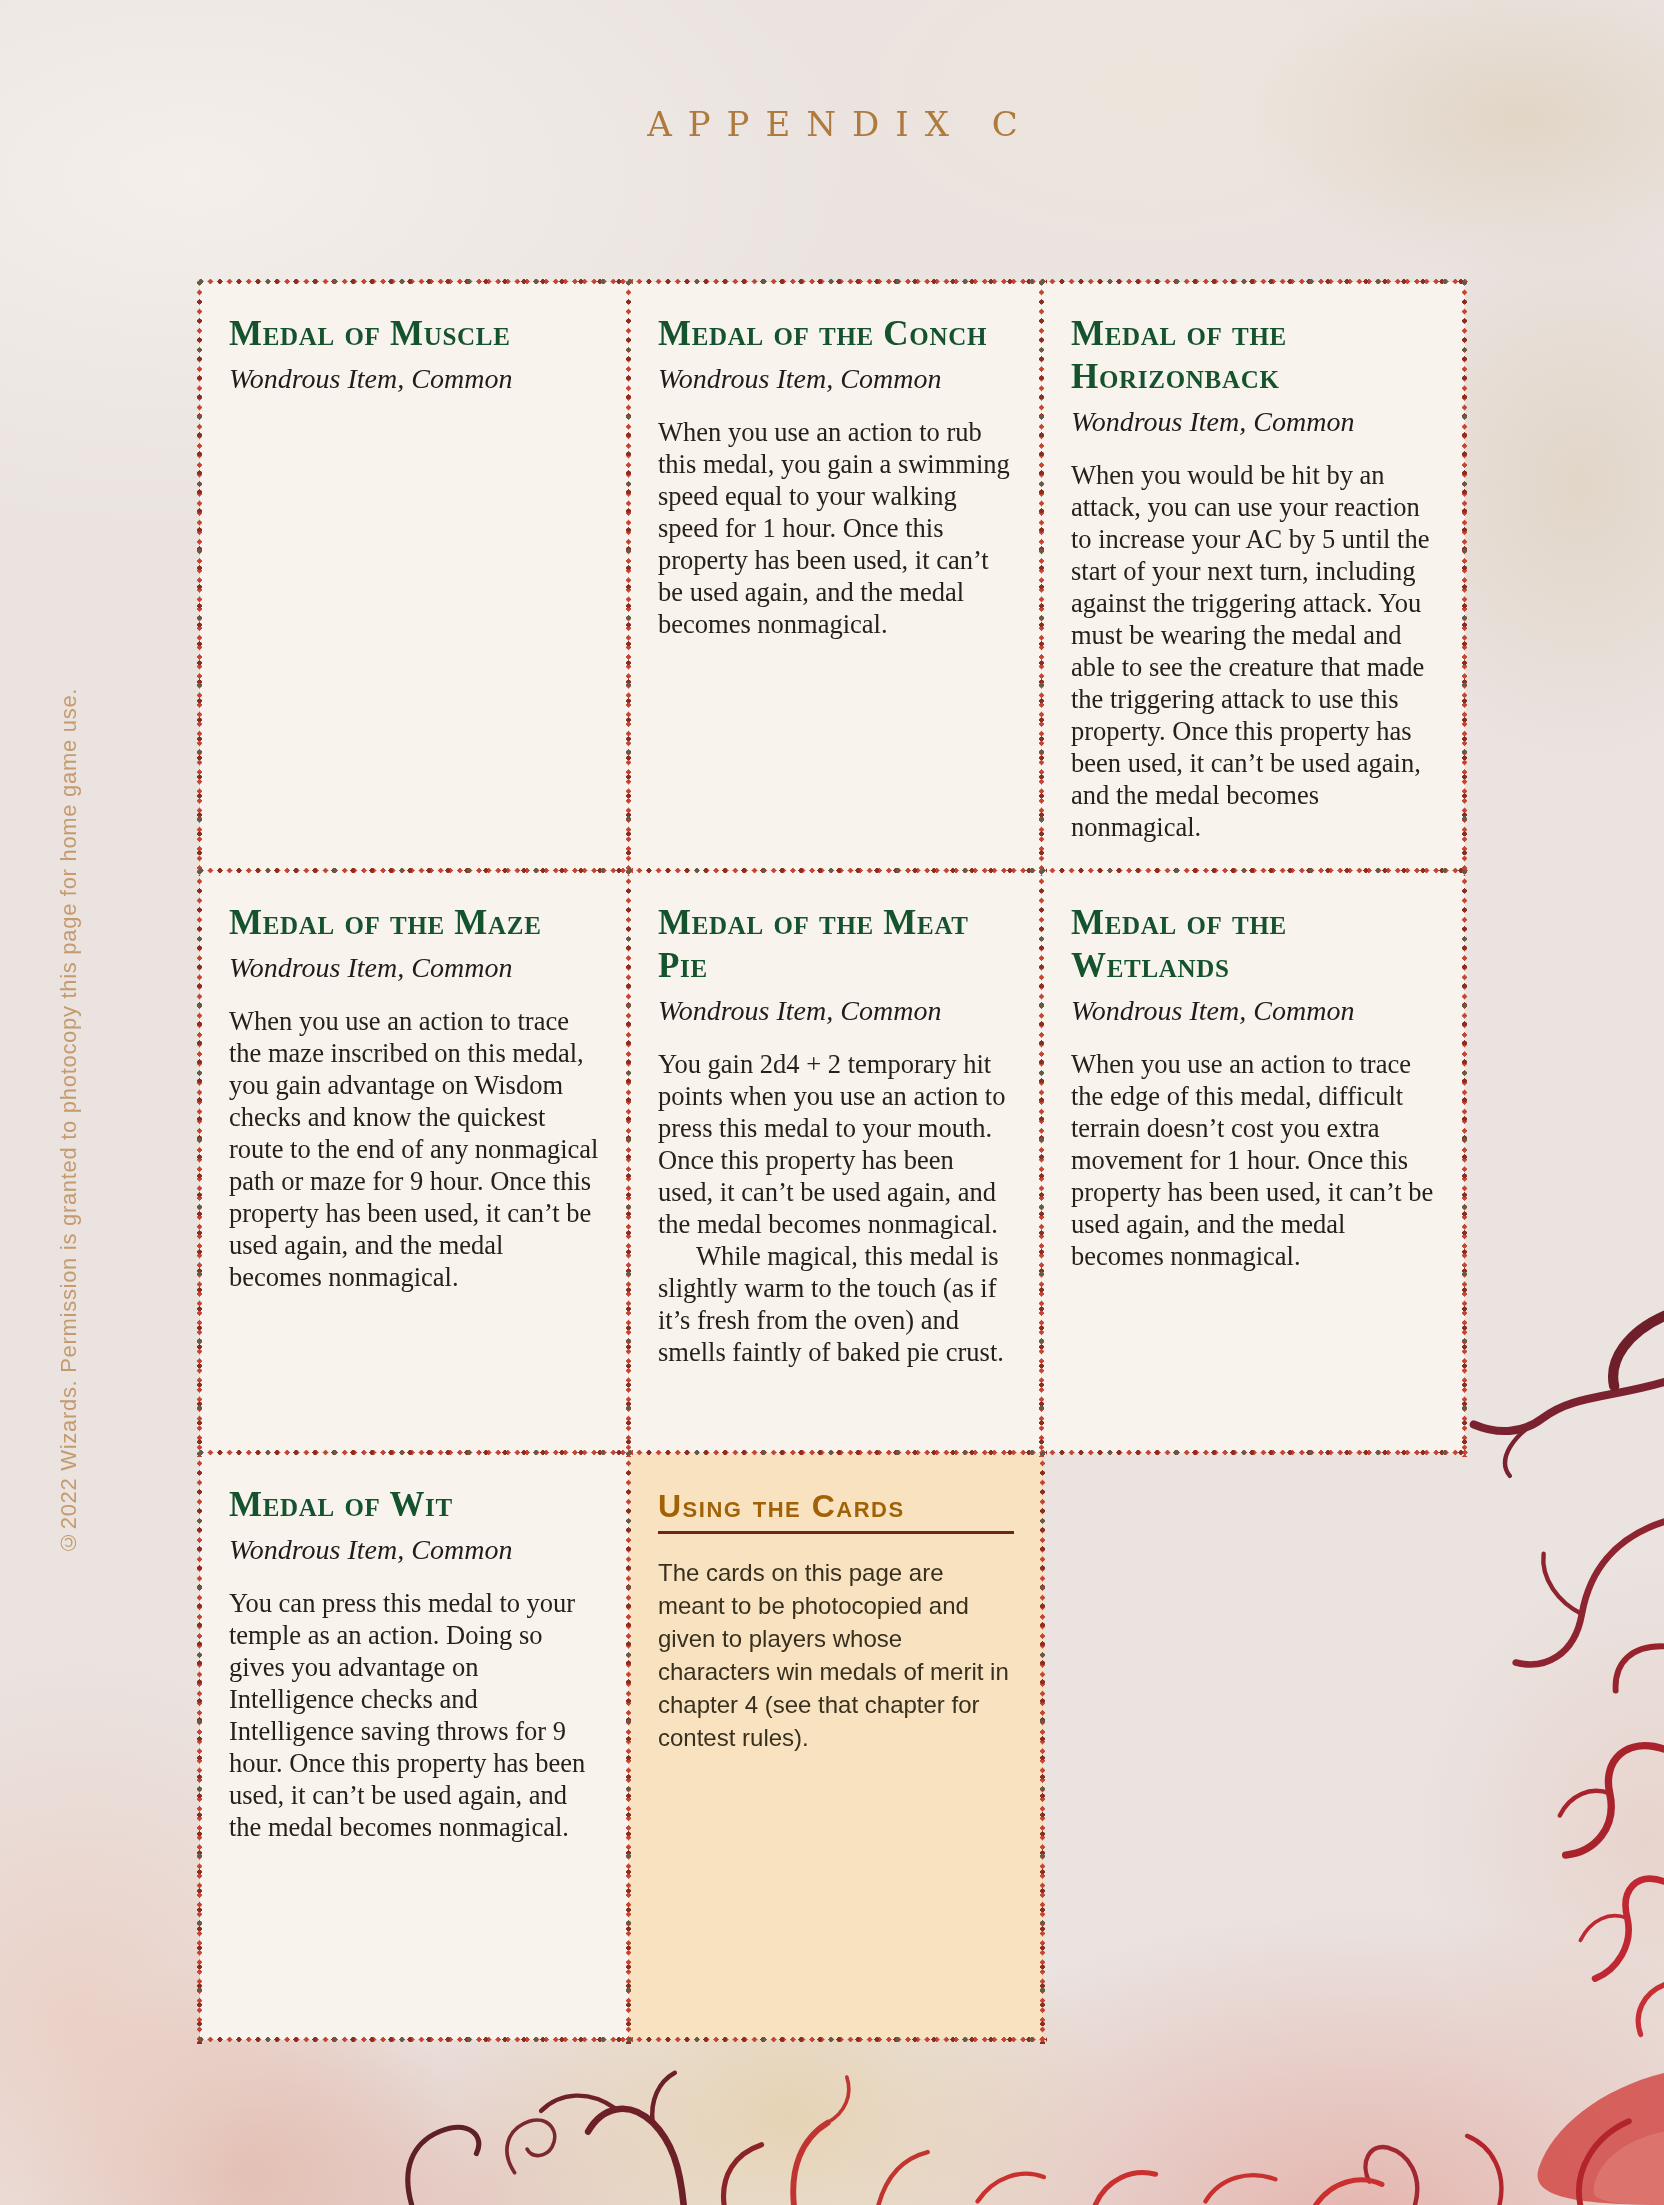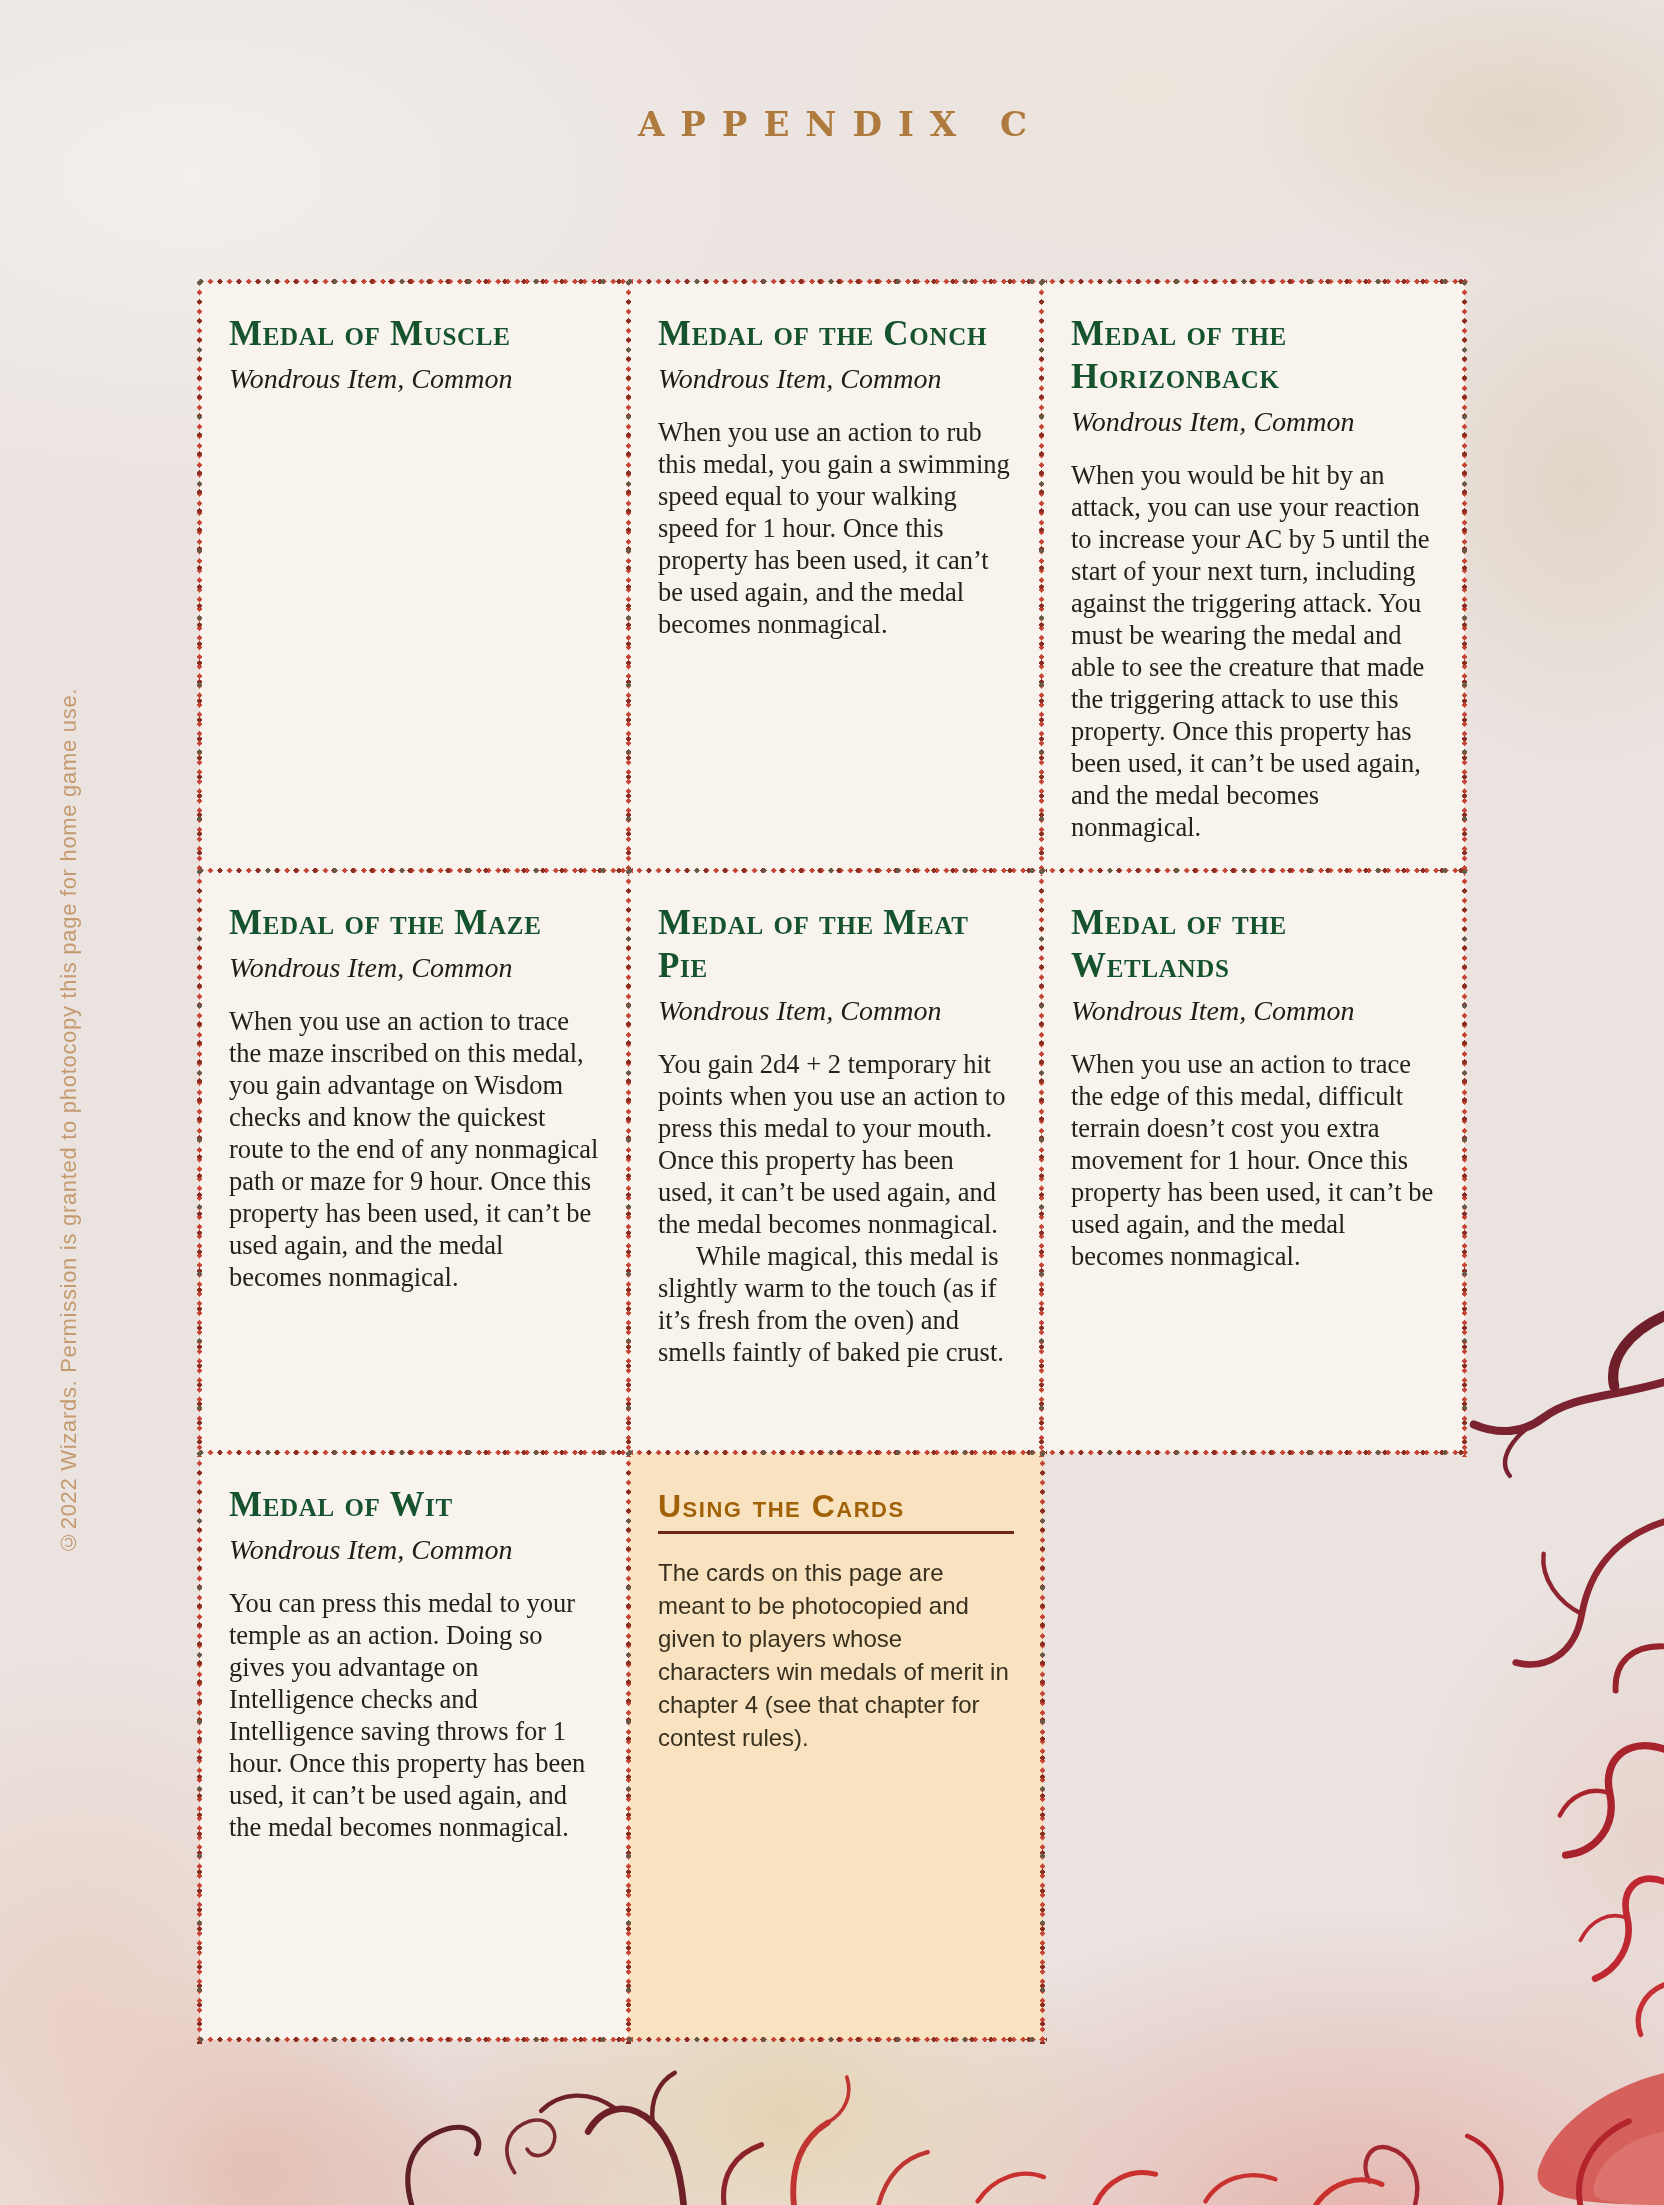--- a/index.html
+++ b/index.html
@@ -18,21 +18,21 @@
       radial-gradient(470px 529px at 81px 2029px, rgba(234,204,192,.8), rgba(234,204,192,0) 70%),
       radial-gradient(316px 309px at 243px 2169px, rgba(221,167,152,.65), rgba(221,167,152,0) 70%),
       radial-gradient(382px 279px at 470px 2198px, rgba(224,178,166,.5), rgba(224,178,166,0) 72%),
       radial-gradient(698px 412px at 1360px 2220px, rgba(226,158,148,.65), rgba(226,158,148,0) 75%),
       radial-gradient(309px 368px at 1647px 1838px, rgba(231,196,186,.5), rgba(231,196,186,0) 75%);
   }
 
   .veins{position:absolute;left:0;top:0;width:1665px;height:2205px;}
 
   .appendix{position:absolute;top:104px;left:0;width:100%;text-align:center;
-    font-family:"DejaVu Serif",serif;font-weight:bold;font-size:34px;letter-spacing:16px;
+    font-family:"DejaVu Serif",serif;font-weight:normal;font-size:34px;letter-spacing:16px;
     color:#ae7a3e;text-indent:16px;}
   .page-title{position:absolute;top:146px;left:0;width:100%;margin:0;text-align:center;
     font-family:"Liberation Serif",serif;font-variant:small-caps;font-weight:700;
     font-size:74px;letter-spacing:2.9px;color:#9d2a23;}
 
   .copyright{position:absolute;left:56px;top:640px;height:963px;width:34px;
     writing-mode:vertical-rl;transform:rotate(180deg);text-align:center;white-space:nowrap;
     font-family:"Liberation Sans",sans-serif;font-size:22px;letter-spacing:0.7px;color:#c49a6e;}
 
   .card{position:absolute;box-sizing:border-box;background:#f8f3ec;padding:31px 29px 22px 29px;}
@@ -171,21 +171,21 @@
     <p class="csub">Wondrous Item, Common</p>
     <p class="cbody">When you use an action to trace the edge of this medal, difficult terrain doesn’t cost you extra movement for 1 hour. Once this property has been used, it can’t be used again, and the medal becomes nonmagical.</p>
   </section>
 
   <section class="card c7">
     <i class="e et"></i>
     <i class="e el"></i>
     <i class="e eb"></i>
     <h3 class="ctitle">Medal of Wit</h3>
     <p class="csub">Wondrous Item, Common</p>
-    <p class="cbody">You can press this medal to your temple as an action. Doing so gives you advantage on Intelligence checks and Intelligence saving throws for 1 hour. Once this property has been used, it can’t be used again, and the medal becomes nonmagical.</p>
+    <p class="cbody">You can press this medal to your temple as an action. Doing so gives you advantage on Intelligence checks and Intelligence saving throws for 9 hour. Once this property has been used, it can’t be used again, and the medal becomes nonmagical.</p>
   </section>
 
   <section class="card c8">
     <i class="e et"></i>
     <i class="e el"></i>
     <i class="e er"></i>
     <i class="e eb"></i>
     <h3 class="u-title">Using the Cards</h3>
     <div class="u-rule"></div>
     <p class="u-body">The cards on this page are meant to be photocopied and given to players whose characters win medals of merit in chapter 4 (see that chapter for contest rules).</p>

